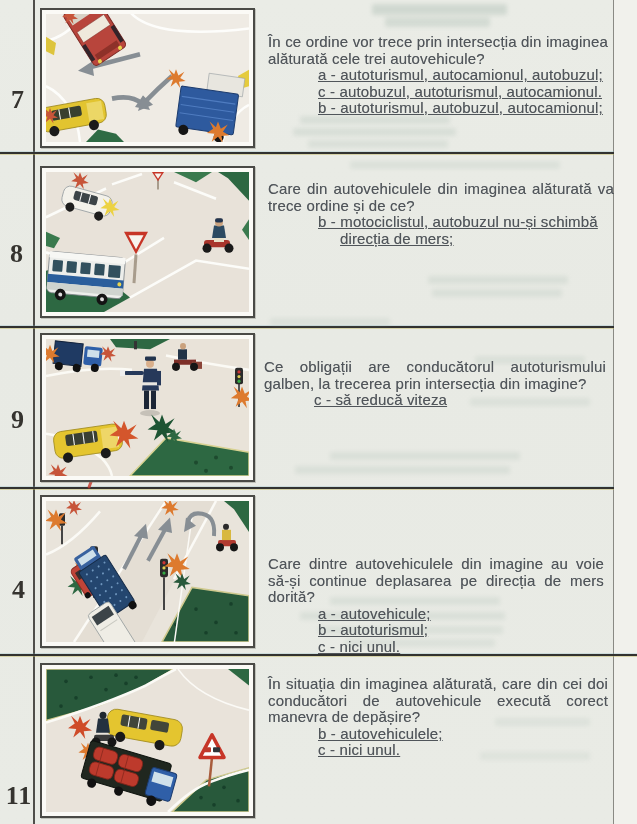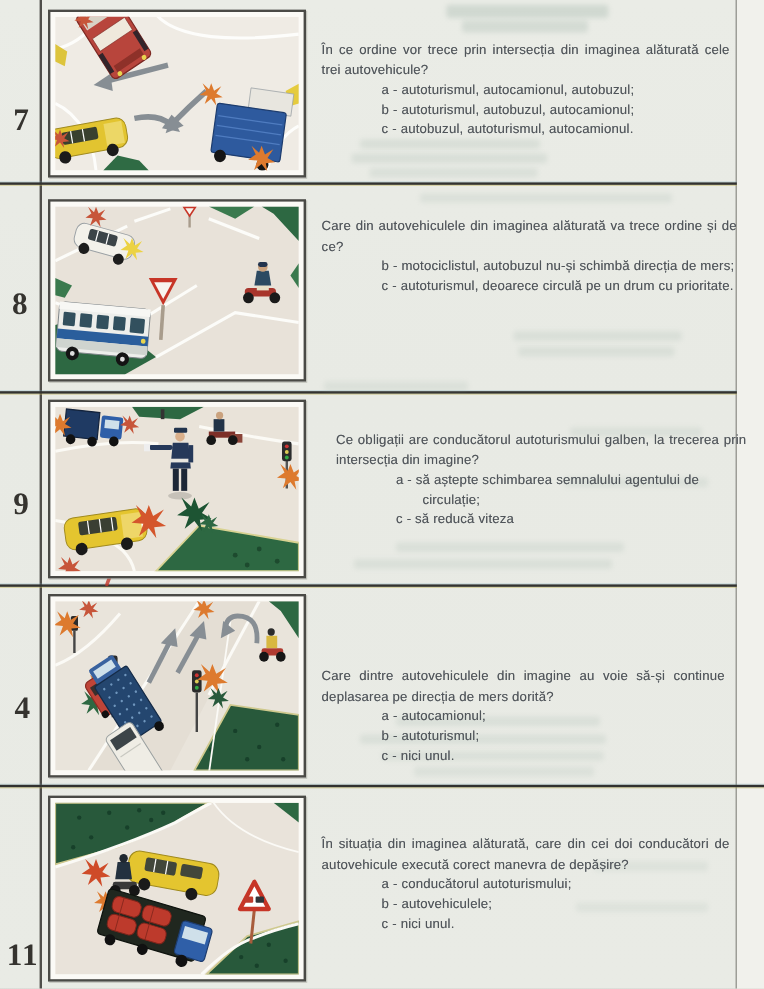--- a/index.html
+++ b/index.html
@@ -11,24 +11,24 @@
   .right-strip{position:absolute;top:0;left:614px;width:23px;height:824px;background:#f1f1ec;}
   .vline-left{position:absolute;top:0;left:33px;width:2px;height:824px;background:#4f4e4a;}
   .vline-right{position:absolute;top:0;left:613px;width:1px;height:824px;background:#8a8a84;}
   .sep{position:absolute;left:0;height:2px;background:#323230;
        box-shadow:0 1px 0 rgba(190,180,90,.45),0 -1px 0 rgba(120,170,190,.25);}
   .qnum{position:absolute;transform:translate(-50%,-50%);font-family:"Liberation Serif",serif;
         font-weight:bold;font-size:26px;color:#35332f;letter-spacing:1px;}
   .frame{position:absolute;box-sizing:border-box;border:2px solid #4a4a46;background:#fbfaf6;
          padding:4px;box-shadow:1px 1px 0 rgba(120,120,110,.35);}
   .frame svg{display:block;width:100%;height:100%;}
-  .tblock{position:absolute;font-size:11px;line-height:16.5px;letter-spacing:.15px;
+  .tblock{position:absolute;font-size:15px;line-height:16.5px;letter-spacing:.15px;
           color:#50555a;text-shadow:0 0 .5px rgba(80,86,92,.55);}
   .qtext{margin:0;text-align:justify;}
-  .answers{margin:0;}
+  .answers{margin:0;text-decoration:underline;}
   .ans{margin:0;padding-left:72px;text-indent:-22px;}
   .ghost{position:absolute;background:#8fa79b;filter:blur(2px);border-radius:2px;}
   .pen-mark{position:absolute;left:90px;top:472px;width:3px;height:17px;background:#c23527;
             border-radius:2px;transform:rotate(20deg);opacity:.8;}
 </style>
 </head>
 <body>
 
 <div class="sheet">
 
@@ -124,22 +124,22 @@
       <use href="#burst" transform="translate(130,62) scale(1.2)" fill="#dd7a2e"></use>
       <use href="#burst" transform="translate(172,114) scale(1.4)" fill="#dd7a2e"></use>
       <use href="#burst" transform="translate(4,98) scale(1)" fill="#c7553a"></use>
       <use href="#burst" transform="translate(24,2) scale(1)" fill="#c7553a"></use>
     </svg>
   </div>
   <div class="tblock" style="left:268px;top:34px;width:340px">
     <p class="qtext">În ce ordine vor trece prin intersecția din imaginea alăturată cele trei autovehicule?</p>
     <div class="answers">
       <p class="ans">a - autoturismul, autocamionul, autobuzul;</p>
+      <p class="ans">c - autobuzul, autoturismul, autocamionul.</p>
       <p class="ans">b - autoturismul, autobuzul, autocamionul;</p>
-      <p class="ans">c - autobuzul, autoturismul, autocamionul.</p>
     </div>
   </div>
 
   <div class="qnum" style="left:17px;top:254px">8</div>
   <div class="frame" style="left:40px;top:166px;width:215px;height:152px">
     <svg viewBox="0 0 203 136" preserveAspectRatio="none">
       <rect x="0" y="0" width="203" height="136" fill="#e8e2d9"></rect>
       <polygon points="0,96 30,88 56,100 84,122 58,136 0,136" fill="#2d6842"></polygon>
       <polygon points="172,0 203,0 203,28 182,6" fill="#2d6842"></polygon>
       <polygon points="128,0 166,0 150,10" fill="#3a7a4e"></polygon>
@@ -197,21 +197,20 @@
         <polygon points="-4,-8 6,-8 8,4 -6,4" fill="#2c4a62"></polygon>
         <circle cx="1" cy="-11" r="4" fill="#caa27e"></circle>
         <rect x="-3" y="-15" width="8" height="4" rx="2" fill="#22344e"></rect>
       </g>
     </svg>
   </div>
   <div class="tblock" style="left:268px;top:181px;width:346px">
     <p class="qtext">Care din autovehiculele din imaginea alăturată va trece ordine și de ce?</p>
     <div class="answers">
       <p class="ans">b - motociclistul, autobuzul nu-și schimbă direcția de mers;</p>
-      <p class="ans">c - autoturismul, deoarece circulă pe un drum  cu prioritate.</p>
     </div>
   </div>
 
   <div class="qnum" style="left:18px;top:420px">9</div>
   <div class="frame" style="left:40px;top:333px;width:215px;height:149px">
     <svg viewBox="0 0 203 133" preserveAspectRatio="none">
       <rect x="0" y="0" width="203" height="133" fill="#e9e3d9"></rect>
       <polygon points="84,133 120,96 203,110 203,133" fill="#2d6842" stroke="#d8d292" stroke-width="1.5"></polygon>
       <circle cx="150" cy="120" r="2" fill="#1d4a2e"></circle>
         <circle cx="170" cy="115" r="2" fill="#1d4a2e"></circle>
@@ -272,24 +271,23 @@
           <line x1="38" y1="90" x2="38" y2="101" stroke="#fff"></line>
           <line x1="48" y1="90" x2="48" y2="101" stroke="#fff"></line>
         <circle cx="20" cy="112" r="5" fill="#1a1a1a"></circle>
           <circle cx="58" cy="113" r="5" fill="#1a1a1a"></circle>
         <rect x="72" y="94" width="3" height="8" fill="#fdfdf5"></rect>
       </g>
       <use href="#burst" transform="translate(78,92) scale(1.8)" fill="#d4562c"></use>
       <use href="#burst" transform="translate(12,130) scale(1.2)" fill="#c7553a"></use>
     </svg>
   </div>
-  <div class="tblock" style="left:280px;top:359px;width:342px">
+  <div class="tblock" style="left:264px;top:359px;width:342px">
     <p class="qtext">Ce obligații are conducătorul autoturismului galben, la trecerea prin intersecția din imagine?</p>
     <div class="answers">
-      <p class="ans">a - să aștepte schimbarea semnalului agentului de circulație;</p>
       <p class="ans">c - să reducă viteza</p>
     </div>
   </div>
 
   <div class="qnum" style="left:19px;top:590px">4</div>
   <div class="frame" style="left:40px;top:495px;width:215px;height:153px">
     <svg viewBox="0 0 203 137" preserveAspectRatio="none">
       <rect x="0" y="0" width="203" height="137" fill="#e9e4db"></rect>
       <polygon points="28,137 118,0 170,0 96,137" fill="#e4ded4"></polygon>
       <polygon points="116,137 146,84 203,92 203,137" fill="#28593b" stroke="#cfc98e" stroke-width="1.5"></polygon>
@@ -390,21 +388,21 @@
       </g>
       <g>
         <path d="M168,34 Q170,12 152,12 Q144,12 142,20" stroke="#878e94" stroke-width="4" fill="none"></path>
         <polygon points="138,30 140,16 150,24" fill="#878e94"></polygon>
       </g>
     </svg>
   </div>
   <div class="tblock" style="left:268px;top:556px;width:336px">
     <p class="qtext">Care dintre autovehiculele din imagine  au voie  să-și continue  deplasarea pe direcția de mers dorită?</p>
     <div class="answers">
-      <p class="ans">a - autocamionul;</p>
+      <p class="ans">a - autovehicule;</p>
       <p class="ans">b - autoturismul;</p>
       <p class="ans">c - nici unul.</p>
     </div>
   </div>
 
   <div class="qnum" style="left:19px;top:796px">11</div>
   <div class="frame" style="left:40px;top:663px;width:215px;height:155px">
     <svg viewBox="0 0 203 139" preserveAspectRatio="none">
       <rect x="0" y="0" width="203" height="139" fill="#e9e3da"></rect>
       <polygon points="0,0 128,0 96,18 52,36 0,50" fill="#28593b" stroke="#cfc98e" stroke-width="1.5"></polygon>
@@ -460,22 +458,21 @@
           <circle cx="112" cy="120" r="5" fill="#111"></circle>
       </g>
       <g>
         <line x1="166" y1="86" x2="163" y2="114" stroke="#a85c3c" stroke-width="2.5"></line>
         <polygon points="154,86 178,86 166,64" fill="#fff" stroke="#c73527" stroke-width="3.5" stroke-linejoin="round"></polygon>
         <rect x="158" y="76" width="7" height="5" rx="1" fill="#bf3a2c"></rect>
         <rect x="167" y="76" width="7" height="5" rx="1" fill="#2e3338"></rect>
       </g>
     </svg>
   </div>
-  <div class="tblock" style="left:268px;top:696px;width:340px">
+  <div class="tblock" style="left:268px;top:676px;width:340px">
     <p class="qtext">În situația din imaginea alăturată, care din cei doi conducători de autovehicule  execută corect manevra de depășire?</p>
     <div class="answers">
-      <p class="ans">a - conducătorul autoturismului;</p>
       <p class="ans">b - autovehiculele;</p>
       <p class="ans">c - nici unul.</p>
     </div>
   </div>
 
 </div>
 
 </body></html>

